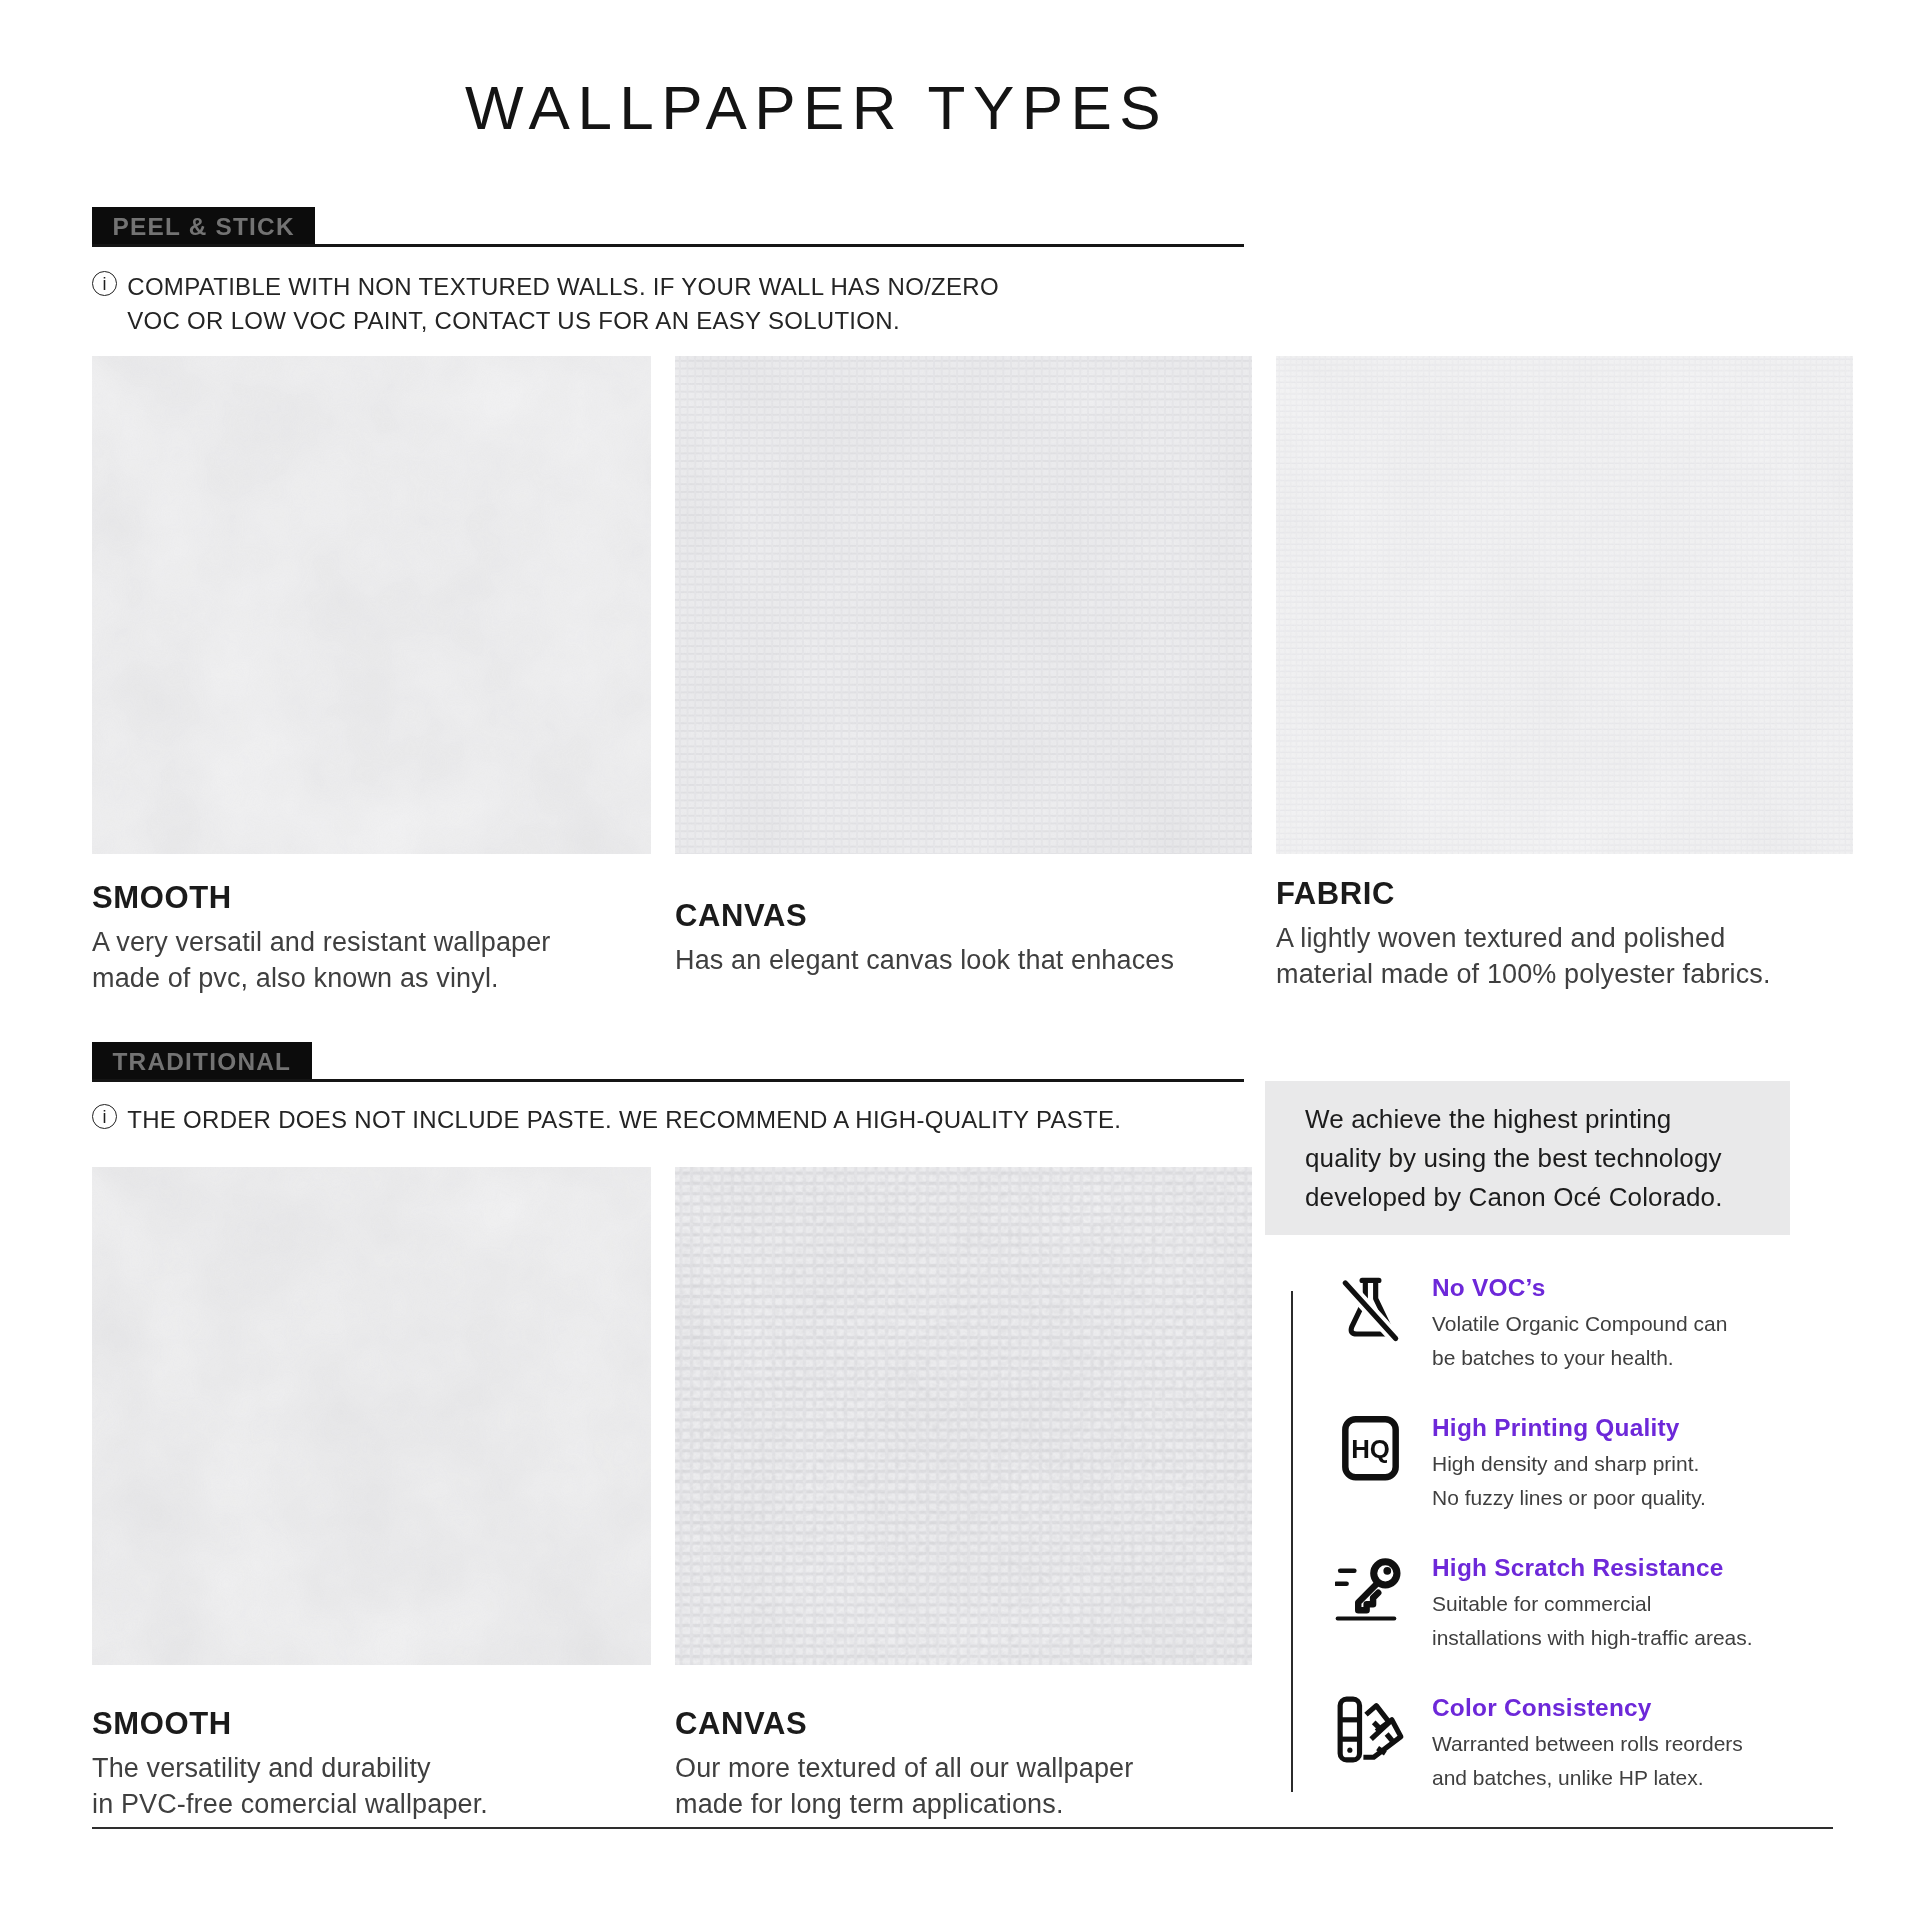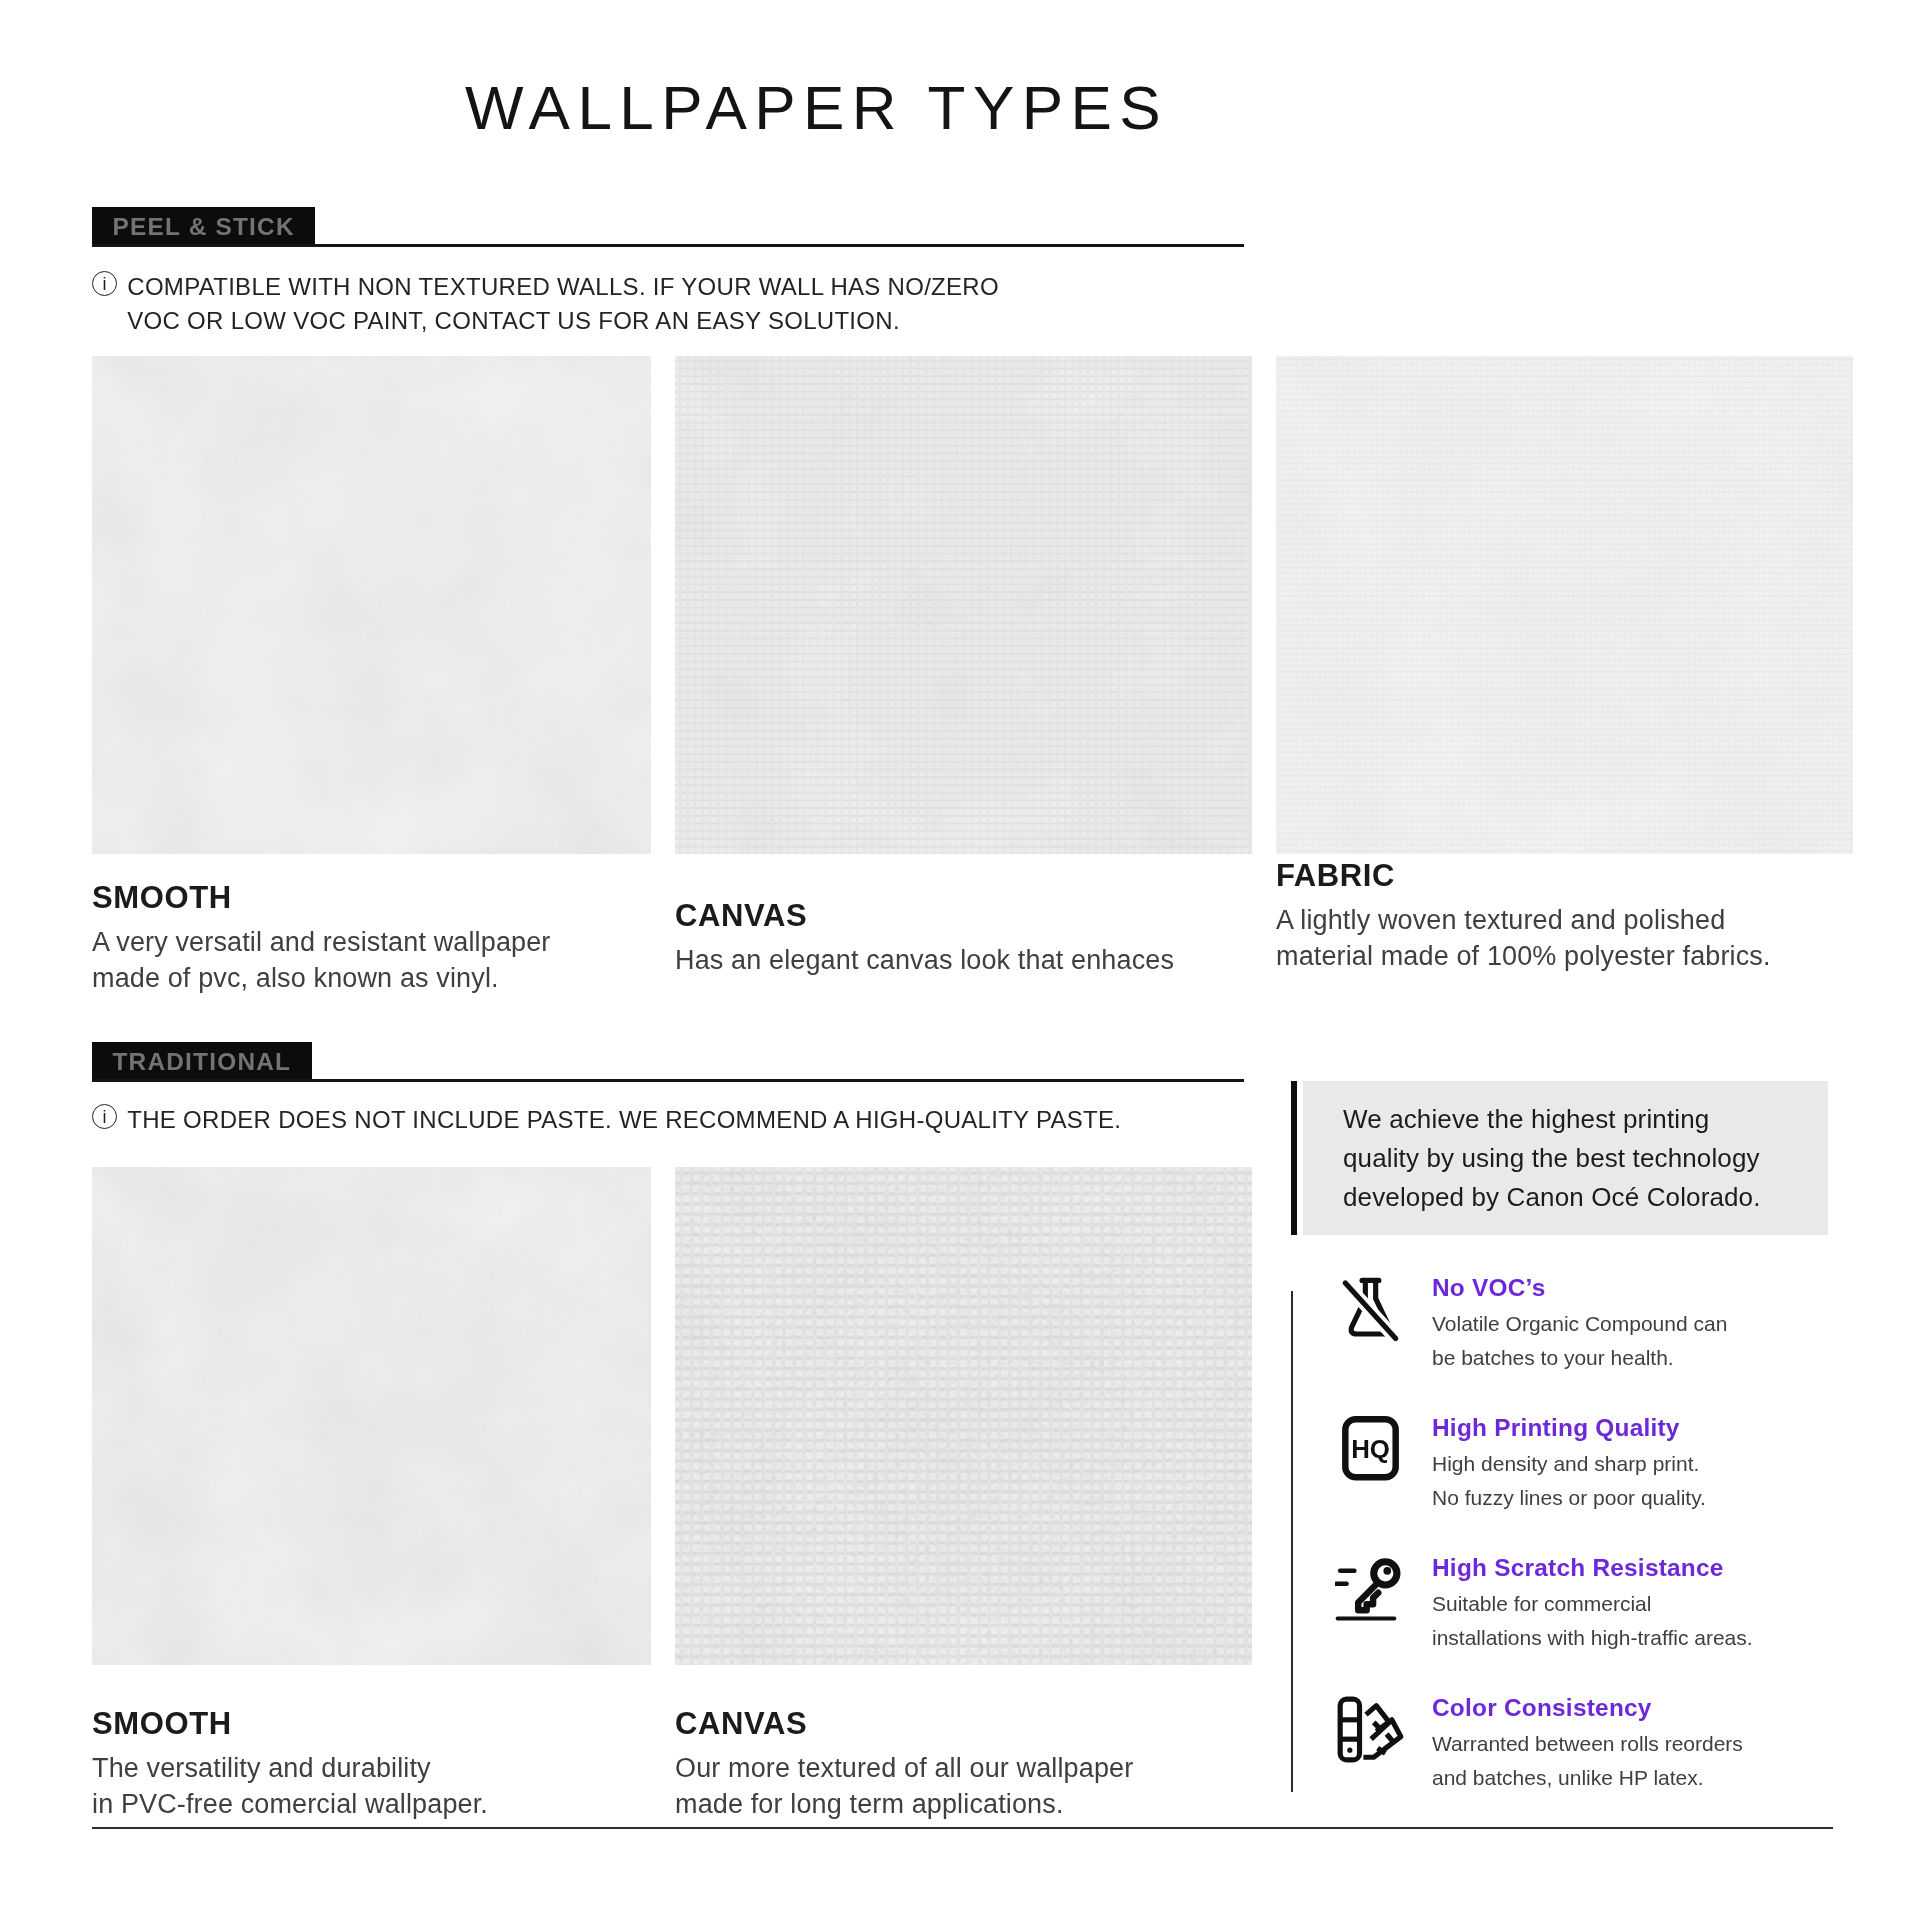--- a/index.html
+++ b/index.html
@@ -42,27 +42,27 @@
   .swatch-row.r2{top:1167px;}
   .col{display:flex;flex-direction:column;}
   .col.w1{width:559px;}
   .col.w2{width:577px;}
   .swatch{width:100%;height:498px;overflow:hidden;background:#f2f2f3;}
   .swatch svg{display:block;width:100%;height:100%;}
 
   .swatch-name{font-size:31px;font-weight:700;color:#1b1b1b;letter-spacing:0.02em;line-height:1.05;}
   .r1 .c1 .swatch-name{margin-top:28px;}
   .r1 .c2 .swatch-name{margin-top:46px;}
-  .r1 .c3 .swatch-name{margin-top:6px;}
+  .r1 .c3 .swatch-name{margin-top:24px;}
   .r2 .swatch-name{margin-top:43px;}
   .swatch-desc{font-size:27px;color:#3f3f3f;line-height:1.36;margin-top:9px;letter-spacing:0.005em;}
 
   .quality-bar{position:absolute;left:1291px;top:1081px;width:5.8px;height:154px;background:#0f0f0f;}
   .quality-box{
-    position:absolute;left:1303px;top:1081px;width:525px;height:154px;background:#e9e9ea;
+    position:absolute;left:1265px;top:1081px;width:525px;height:154px;background:#e9e9ea;
     display:flex;align-items:center;
   }
   .quality-text{padding-left:40px;font-size:26px;line-height:39px;color:#1c1c1c;letter-spacing:0.005em;}
 
   .features-line{position:absolute;left:1291px;top:1291px;width:1.9px;height:501px;background:#2b2b2b;}
   .features{position:absolute;left:1335px;top:1274px;width:565px;}
   .feature{display:flex;gap:26px;min-height:101px;margin-bottom:39px;}
   .feature-icon{flex:none;width:71px;height:71px;}
   .feature-icon svg{display:block;width:71px;height:71px;}
   .feature-title{font-size:24.4px;font-weight:700;color:#6d28d9;letter-spacing:0.01em;}

